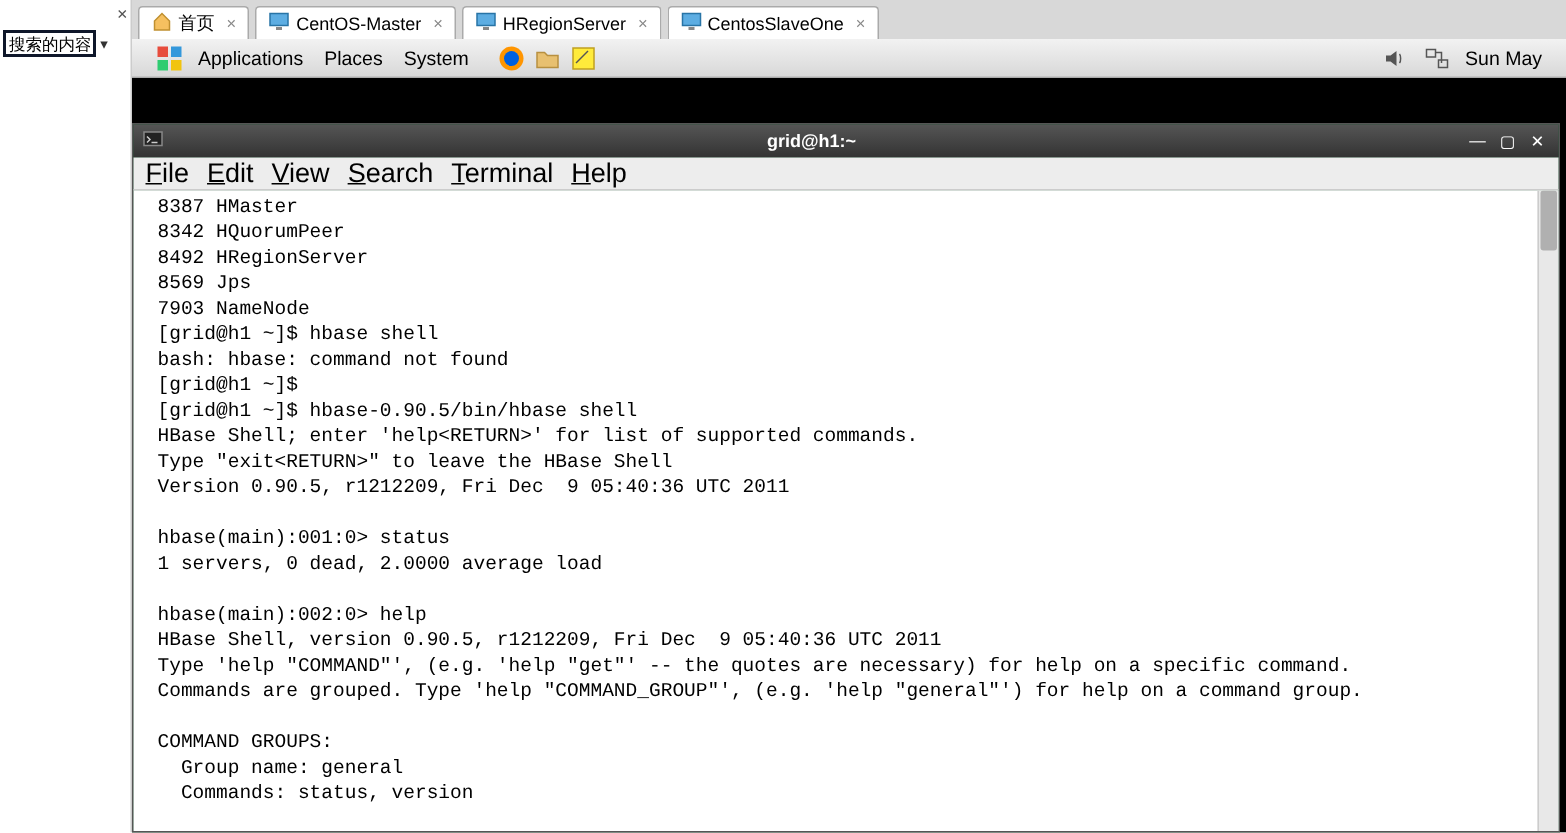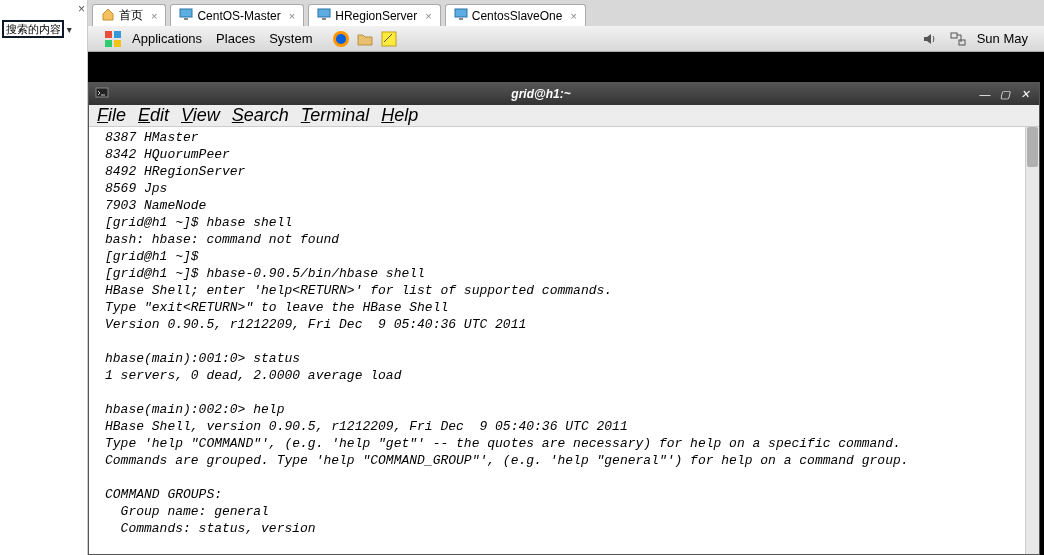--- a/index.html
+++ b/index.html
@@ -18,21 +18,21 @@
 .tabs { display:flex; height:26px; background:#d8d8d8; padding:2px 4px 0; gap:4px; align-items:flex-end; }
 .tab { background:#ffffff; border:1px solid #aaa; border-bottom:none; border-radius:3px 3px 0 0; padding:2px 8px; display:flex; align-items:center; gap:4px; font-size:12px; cursor:pointer; }
 .tab.active { background:#ffffff; }
 .tab-close { color:#888; font-size:11px; margin-left:4px; cursor:pointer; }
 .gnome-panel { height:26px; background:linear-gradient(#f2f2f2,#d8d8d8); display:flex; align-items:center; padding:0 16px; border-bottom:1px solid #aaa; }
 .gnome-left { display:flex; align-items:center; gap:6px; }
 .gnome-left .menu-item { font-size:13px; padding:2px 4px; cursor:pointer; }
 .panel-icon { width:18px; height:18px; display:inline-block; }
 .gnome-right { margin-left:auto; display:flex; align-items:center; gap:10px; font-size:12px; }
 .desktop { flex:1; background:#000; position:relative; }
-.term-window { position:absolute; left:0; top:30px; right:4px; bottom:0; background:#14532d; border:1px solid #555; display:flex; flex-direction:column;font-style:italic; }
+.term-window { position:absolute; left:0; top:30px; right:4px; bottom:0; background:#14532d; border:1px solid #555; display:flex; flex-direction:column; }
 .term-titlebar { height:22px; background:linear-gradient(#555,#333); color:#fff; display:flex; align-items:center; padding:0 6px; font-size:12px; }
 .term-titlebar .title-text { flex:1; text-align:center; font-weight:bold; }
 .win-btn { width:16px; height:16px; margin-left:4px; cursor:pointer; display:flex; align-items:center; justify-content:center; color:#fff; font-size:11px; }
 .term-menubar { height:22px; background:#ededed; display:flex; align-items:center; padding:0 8px; gap:12px; border-bottom:1px solid #ccc; }
 .term-menu-item { font-size:18px; cursor:pointer; }
 .term-menu-item .ul { text-decoration:underline; }
 .term-body { flex:1; background:#fff; position:relative; overflow:hidden; }
 .term-text { font-family:"Courier New",monospace; font-size:13px; line-height:17px; color:#000; padding:2px 16px; white-space:pre; }
 .scrollbar { position:absolute; right:0; top:0; bottom:0; width:14px; background:#e8e8e8; border-left:1px solid #ccc; }
 .scrollbar .thumb { position:absolute; left:1px; right:1px; top:0; height:40px; background:#b0b0b0; border-radius:2px; }

